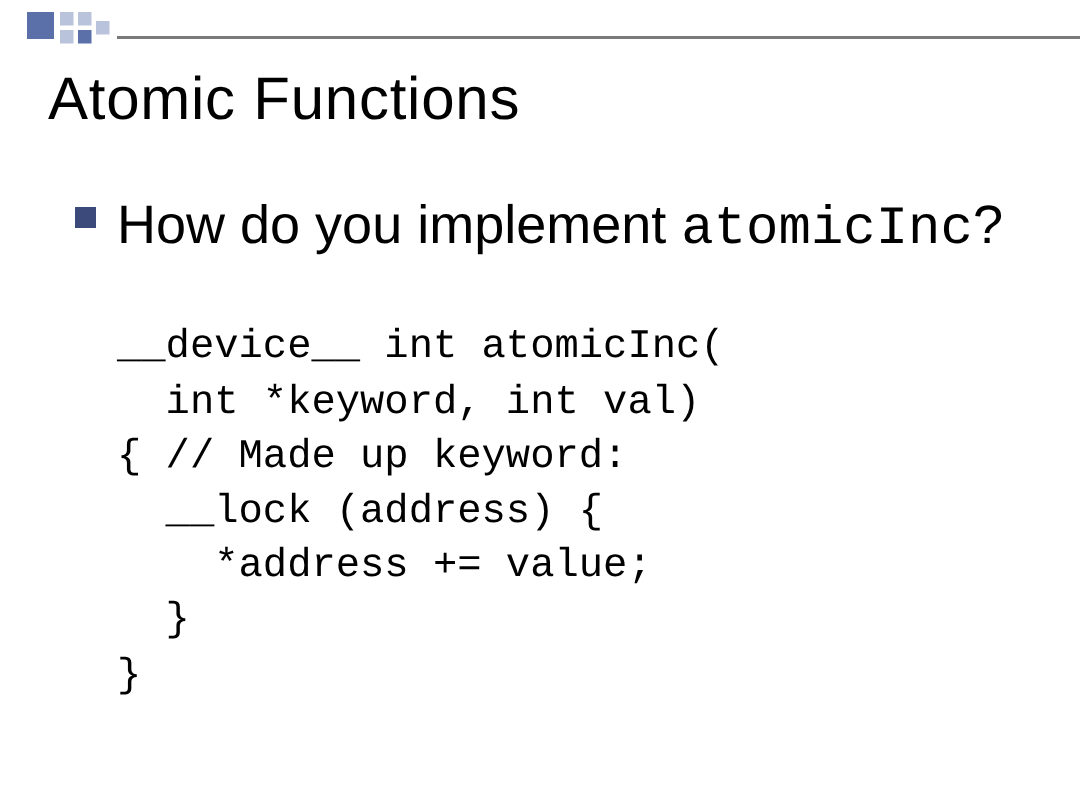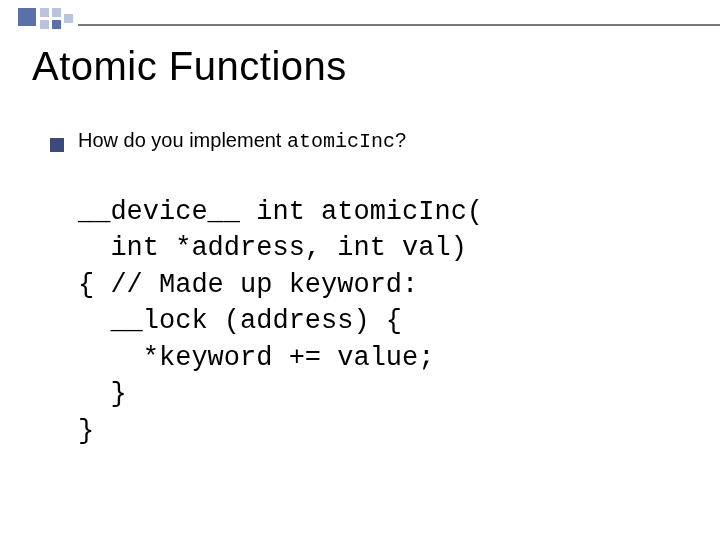--- a/index.html
+++ b/index.html
@@ -57,21 +57,21 @@
   }
   .body {
     position: absolute;
     top: 128px;
     left: 50px;
     right: 30px;
   }
   .bullet-row {
     display: flex;
     align-items: flex-start;
-    font-size: 20px;
+    font-size: 36px;
     line-height: 1.2;
   }
   .bullet {
     width: 14px;
     height: 14px;
     background: #3b4a7a;
     flex: 0 0 14px;
     margin-top: 10px;
     margin-right: 14px;
   }
@@ -106,21 +106,21 @@
 
   <div class="body">
     <div class="bullet-row">
       <span class="bullet"></span>
       <span class="bullet-text">
         <span>How do you implement </span><span class="mono-inline">atomicInc</span><span>?</span>
       </span>
     </div>
 
     <div class="code-block"><span>__device__ int atomicInc(</span>
-<span>  int *address, int val)</span>
+<span>  int *keyword, int val)</span>
 <span>{ // Made up keyword:</span>
 <span>  __lock (address) {</span>
-<span>    *keyword += value;</span>
+<span>    *address += value;</span>
 <span>  }</span>
 <span>}</span></div>
   </div>
 
 </div>
 
 </body></html>

